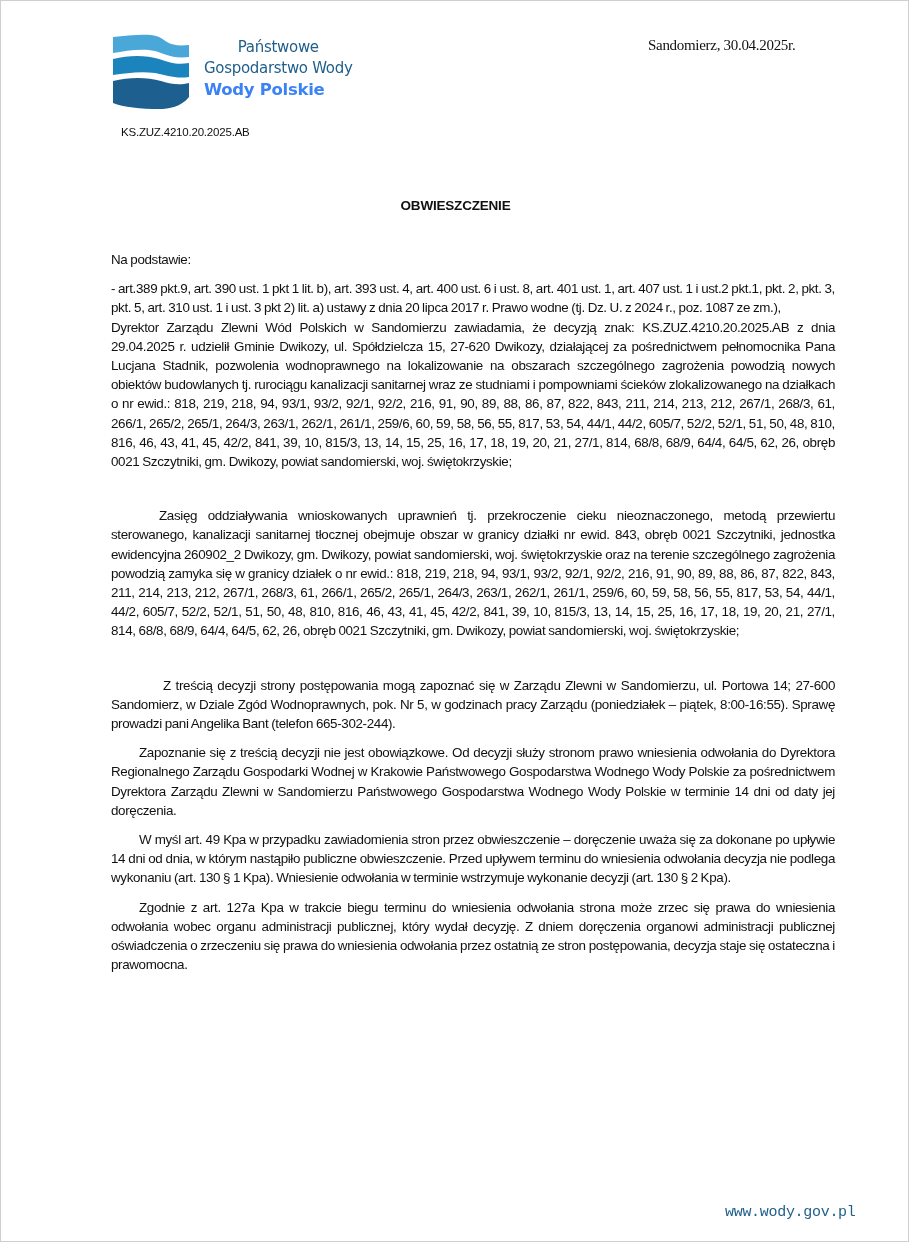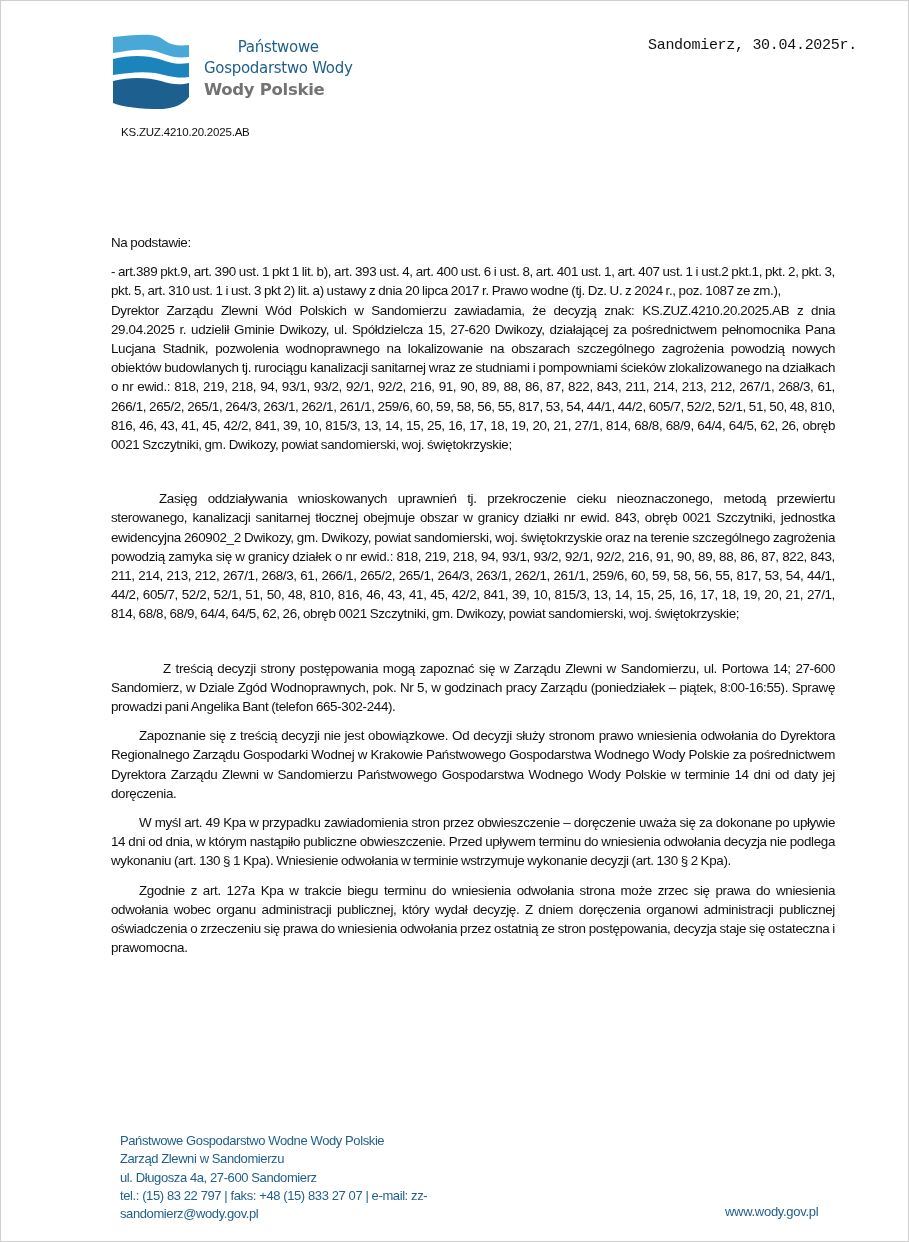--- a/index.html
+++ b/index.html
@@ -5,41 +5,41 @@
     html, body { margin: 0; padding: 0; background: #ffffff; }
     body { width: 909px; height: 1242px; position: relative; overflow: hidden; }
     .page {
       position: absolute; left: 0; top: 0; width: 907px; height: 1240px;
       border: 1px solid #cfcfcf; background: #fff;
     }
     .doc { font-family: "Liberation Sans Narrow", "Liberation Sans", sans-serif; color: #111; }
     .logo { position: absolute; left: 110px; top: 32px; width: 80px; height: 76px; }
     .brand { position: absolute; left: 203px; top: 36px; color: #1f5f8b; font-family: "DejaVu Sans", sans-serif; line-height: 21px; }
     .brand .l1, .brand .l2 { font-size: 15px; letter-spacing: -0.3px; text-align: center; }
-    .brand .l3 { font-size: 16.5px; font-weight: bold; letter-spacing: -0.3px; color: #737373; }
-    .date { position: absolute; left: 647px; top: 36px; font-size: 15px; font-family: Liberation Mono, monospace; letter-spacing: -0.3px; }
+    .brand .l3 { font-size: 16.5px; font-weight: bold; letter-spacing: -0.3px; color: #3b82f6; }
+    .date { position: absolute; left: 647px; top: 36px; font-size: 15px; font-family: Liberation Serif, serif; letter-spacing: -0.3px; }
     .ref { position: absolute; left: 120px; top: 125px; font-size: 11.5px; font-family: "Liberation Sans", sans-serif; letter-spacing: -0.2px; }
     .title { position: absolute; left: 0; width: 909px; top: 197px; text-align: center; font-weight: bold; font-size: 13.5px; font-family: "Liberation Sans", sans-serif; letter-spacing: -0.2px; }
     .body-text {
       position: absolute; left: 110px; top: 232px; width: 724px;
       font-family: "Liberation Sans", sans-serif; font-size: 13.4px; line-height: 19.2px;
       letter-spacing: -0.35px; word-spacing: -0.5px;
     }
     .body-text p { margin: 0; text-align: justify; }
-    .body-text .intro { margin-bottom: 10px; }
+    .body-text .intro { margin-bottom: 10px; margin-top: 17px; }
     .gap-lg { height: 35px; }
     .gap-sm { height: 10px; }
     .ind-lg { text-indent: 48px; }
     .ind-xl { text-indent: 52px; }
     .ind-md { text-indent: 28px; }
     .footer {
       position: absolute; left: 119px; top: 1131px; color: #1f5f8b;
       font-family: "Liberation Sans", sans-serif; font-size: 13px; line-height: 18.3px; letter-spacing: -0.4px;
     }
-    .footer-url { position: absolute; left: 724px; top: 1203px; color: #1f5f8b; font-family: Liberation Sans, sans-serif; font-size: 13px; letter-spacing: -0.3px; }
+    .footer-url { position: absolute; left: 724px; top: 1203px; color: #1f5f8b; font-family: Liberation Mono, monospace; font-size: 15px; letter-spacing: -0.3px; }
   </style>
 </head>
 <body>
 
 <div class="page doc">
 
   <svg class="logo" viewBox="0 0 80 76">
     <path d="M2 4 C 20 2, 40 0, 48 4 C 56 8, 58 14, 78 12 L 78 24 C 60 26, 52 20, 44 18 C 30 15, 15 18, 2 20 Z" fill="#4aa8d8"></path>
     <path d="M2 26 C 18 22, 35 22, 48 26 C 60 30, 66 32, 78 30 L 78 44 C 64 46, 56 42, 44 40 C 30 38, 15 40, 2 42 Z" fill="#1b84bd"></path>
     <path d="M2 48 C 18 44, 36 44, 50 48 C 62 52, 70 52, 78 50 L 78 64 C 70 74, 58 76, 48 76 C 30 76, 12 74, 2 70 Z" fill="#1d5f8f"></path>
@@ -47,38 +47,32 @@
 
   <div class="brand">
     <div class="l1">Państwowe</div>
     <div class="l2">Gospodarstwo Wody</div>
     <div class="l3">Wody Polskie</div>
   </div>
 
   <div class="date">Sandomierz, 30.04.2025r.</div>
   <div class="ref">KS.ZUZ.4210.20.2025.AB</div>
 
+  <div class="title">OBWIESZCZENIE</div>
 
   <div class="body-text">
     <p class="intro">Na podstawie:</p>
     <p>-  art.389 pkt.9, art. 390 ust. 1 pkt 1 lit. b), art. 393 ust. 4,  art. 400 ust. 6 i ust. 8, art. 401 ust. 1, art. 407 ust. 1 i ust.2 pkt.1, pkt. 2, pkt. 3, pkt. 5, art. 310 ust. 1 i ust. 3 pkt 2) lit. a) ustawy z dnia 20 lipca 2017 r. Prawo wodne (tj. Dz. U. z 2024 r., poz. 1087 ze zm.),</p>
     <p>Dyrektor Zarządu Zlewni Wód Polskich w Sandomierzu zawiadamia, że decyzją znak: KS.ZUZ.4210.20.2025.AB z dnia 29.04.2025 r. udzielił Gminie Dwikozy, ul. Spółdzielcza 15, 27-620 Dwikozy, działającej za pośrednictwem pełnomocnika Pana Lucjana Stadnik, pozwolenia wodnoprawnego na lokalizowanie na obszarach szczególnego zagrożenia powodzią nowych obiektów budowlanych tj. rurociągu kanalizacji sanitarnej wraz ze studniami i pompowniami ścieków zlokalizowanego na działkach o nr ewid.: 818, 219, 218, 94, 93/1, 93/2, 92/1, 92/2, 216, 91, 90, 89, 88, 86, 87, 822, 843, 211, 214, 213, 212, 267/1, 268/3, 61, 266/1, 265/2, 265/1, 264/3, 263/1, 262/1, 261/1, 259/6, 60, 59, 58, 56, 55, 817, 53, 54, 44/1, 44/2, 605/7, 52/2, 52/1, 51, 50, 48, 810, 816, 46, 43, 41, 45, 42/2, 841, 39, 10, 815/3, 13, 14, 15, 25, 16, 17, 18, 19, 20, 21, 27/1, 814, 68/8, 68/9, 64/4, 64/5, 62, 26, obręb 0021 Szczytniki,  gm. Dwikozy, powiat sandomierski, woj. świętokrzyskie;</p>
     <div class="gap-lg"></div>
     <p class="ind-lg">Zasięg oddziaływania wnioskowanych uprawnień tj. przekroczenie cieku nieoznaczonego, metodą przewiertu sterowanego, kanalizacji sanitarnej tłocznej obejmuje obszar w granicy działki nr ewid. 843, obręb 0021 Szczytniki, jednostka ewidencyjna 260902_2 Dwikozy, gm. Dwikozy, powiat sandomierski, woj. świętokrzyskie oraz na terenie szczególnego zagrożenia powodzią zamyka się w granicy działek o nr ewid.: 818, 219, 218, 94, 93/1, 93/2, 92/1, 92/2, 216, 91, 90, 89, 88, 86, 87, 822, 843, 211, 214, 213, 212, 267/1, 268/3, 61, 266/1, 265/2, 265/1, 264/3, 263/1, 262/1, 261/1, 259/6, 60, 59, 58, 56, 55, 817, 53, 54, 44/1, 44/2, 605/7, 52/2, 52/1, 51, 50, 48, 810, 816, 46, 43, 41, 45, 42/2, 841, 39, 10, 815/3, 13, 14, 15, 25, 16, 17, 18, 19, 20, 21, 27/1, 814, 68/8, 68/9, 64/4, 64/5, 62, 26, obręb 0021 Szczytniki, gm. Dwikozy, powiat sandomierski, woj. świętokrzyskie;</p>
     <div class="gap-lg"></div>
     <p class="ind-xl">Z treścią decyzji strony postępowania mogą zapoznać się w Zarządu Zlewni w Sandomierzu, ul. Portowa 14; 27-600 Sandomierz, w Dziale Zgód Wodnoprawnych, pok. Nr 5, w godzinach pracy Zarządu (poniedziałek – piątek, 8:00-16:55). Sprawę prowadzi pani Angelika Bant (telefon 665-302-244).</p>
     <div class="gap-sm"></div>
     <p class="ind-md">Zapoznanie się z treścią decyzji nie jest obowiązkowe. Od decyzji służy stronom prawo wniesienia odwołania do Dyrektora Regionalnego Zarządu Gospodarki Wodnej w Krakowie Państwowego Gospodarstwa Wodnego Wody Polskie za pośrednictwem Dyrektora Zarządu Zlewni w Sandomierzu Państwowego Gospodarstwa Wodnego Wody Polskie w terminie 14 dni od daty jej doręczenia.</p>
     <div class="gap-sm"></div>
     <p class="ind-md">W myśl art. 49 Kpa w przypadku zawiadomienia stron przez obwieszczenie – doręczenie uważa się za dokonane po upływie 14 dni od dnia, w którym nastąpiło publiczne obwieszczenie. Przed upływem terminu do wniesienia odwołania decyzja nie podlega wykonaniu (art. 130 § 1 Kpa). Wniesienie odwołania w terminie wstrzymuje wykonanie decyzji (art. 130 § 2 Kpa).</p>
     <div class="gap-sm"></div>
     <p class="ind-md">Zgodnie z art. 127a Kpa w trakcie biegu terminu do wniesienia odwołania strona może zrzec się prawa do wniesienia odwołania wobec organu administracji publicznej, który wydał decyzję. Z dniem doręczenia organowi administracji publicznej oświadczenia o zrzeczeniu się prawa do wniesienia odwołania przez ostatnią ze stron postępowania, decyzja staje się ostateczna i prawomocna.</p>
   </div>
 
-  <div class="footer">
-    <div>Państwowe Gospodarstwo Wodne Wody Polskie</div>
-    <div>Zarząd Zlewni w Sandomierzu</div>
-    <div>ul. Długosza 4a, 27-600 Sandomierz</div>
-    <div>tel.: (15) 83 22 797 | faks: +48 (15) 833 27 07 | e-mail: zz-</div>
-    <div>sandomierz@wody.gov.pl</div>
-  </div>
   <div class="footer-url">www.wody.gov.pl</div>
 </div>
 
 </body></html>

